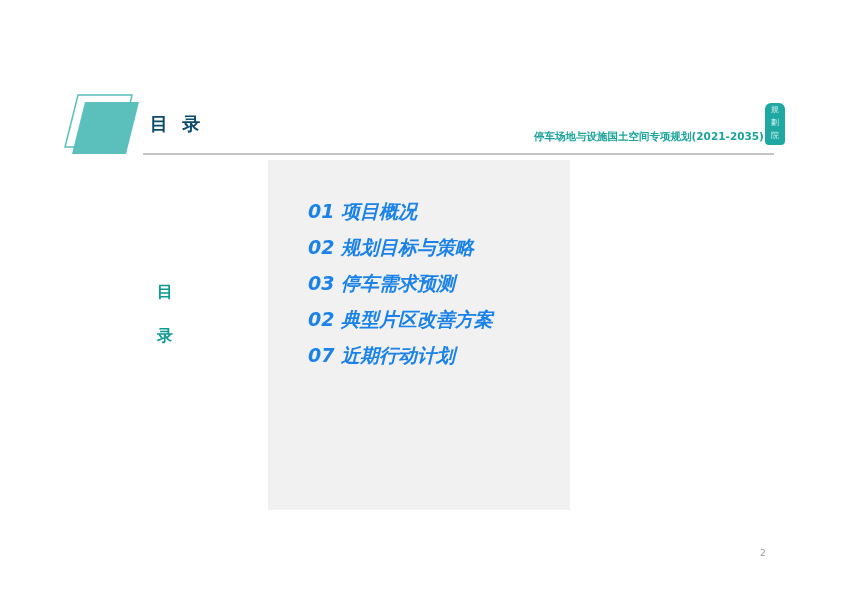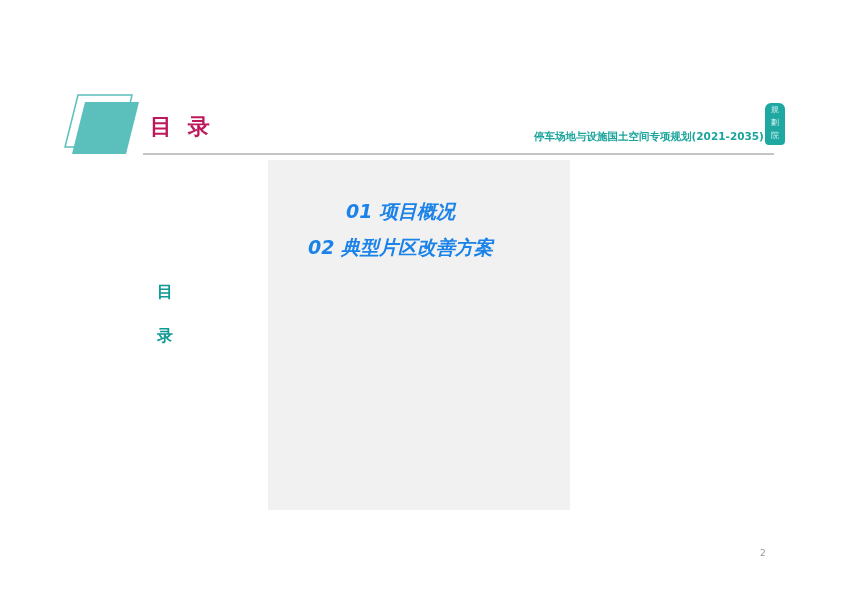--- a/index.html
+++ b/index.html
@@ -1,26 +1,26 @@
 <!DOCTYPE html>
 <html><head>
 <meta charset="utf-8">
 <style>
   html, body { margin:0; padding:0; }
   body { width:860px; height:608px; background:#ffffff; position:relative; overflow:hidden;
          font-family:"DejaVu Sans","Liberation Sans",sans-serif; }
   .logo-shape { position:absolute; left:60px; top:92px; width:85px; height:66px; }
-  .title { position:absolute; left:150px; top:112px; font-size:22px; font-weight:bold; color:#be185d; letter-spacing:4px; }
+  .title { position:absolute; left:150px; top:112px; font-size:18px; font-weight:bold; color:#0c4a6e; letter-spacing:4px; }
   .header-line { position:absolute; left:143px; top:153px; width:631px; height:2px; background:#c4c4c4; }
   .subtitle { position:absolute; left:534px; top:118px; font-size:10.5px; font-weight:bold; color:#1ba49b; white-space:nowrap;margin-top:12px; }
   .seal { position:absolute; left:765px; top:103px; width:20px; height:42px; background:#1fa8a2; border-radius:6px 6px 4px 4px; }
   .seal span { display:block; color:#d0f0ee; font-size:8px; text-align:center; line-height:13px; }
   .side-label { position:absolute; left:157px; font-size:16px; font-weight:bold; color:#0f9a94; }
   .panel { position:absolute; left:268px; top:160px; width:302px; height:350px; background:#f1f1f1; }
-  .toc { position:absolute; left:308px; top:198px;text-align:center; }
+  .toc { position:absolute; left:308px; top:198px; }
   .toc-item { font-size:19px; font-weight:bold; font-style:italic; color:#1a82e8; height:36px; line-height:26px; white-space:nowrap; }
   .page-num { position:absolute; left:760px; top:548px; font-size:9px; color:#999; }
 </style>
 </head>
 <body>
 
 <svg class="logo-shape" viewBox="0 0 85 66">
   <polygon points="18,3 72,3 60,55 5,55" fill="#ffffff" stroke="#5bbfbc" stroke-width="1.5"></polygon>
   <polygon points="25,10 79,10 66,62 12,62" fill="#5bbfbc"></polygon>
 </svg>
@@ -33,16 +33,19 @@
   <span>院</span>
 </div>
 <div class="header-line"></div>
 
 <div class="side-label" style="top:282px;">目</div>
 <div class="side-label" style="top:326px;">录</div>
 
 <div class="panel"></div>
 <div class="toc">
   <div class="toc-item">01 项目概况</div>
+  <div class="toc-item">02 规划目标与策略</div>
+  <div class="toc-item">03 停车需求预测</div>
   <div class="toc-item">02 典型片区改善方案</div>
+  <div class="toc-item">07 近期行动计划</div>
 </div>
 
 <div class="page-num">2</div>
 
 </body></html>

